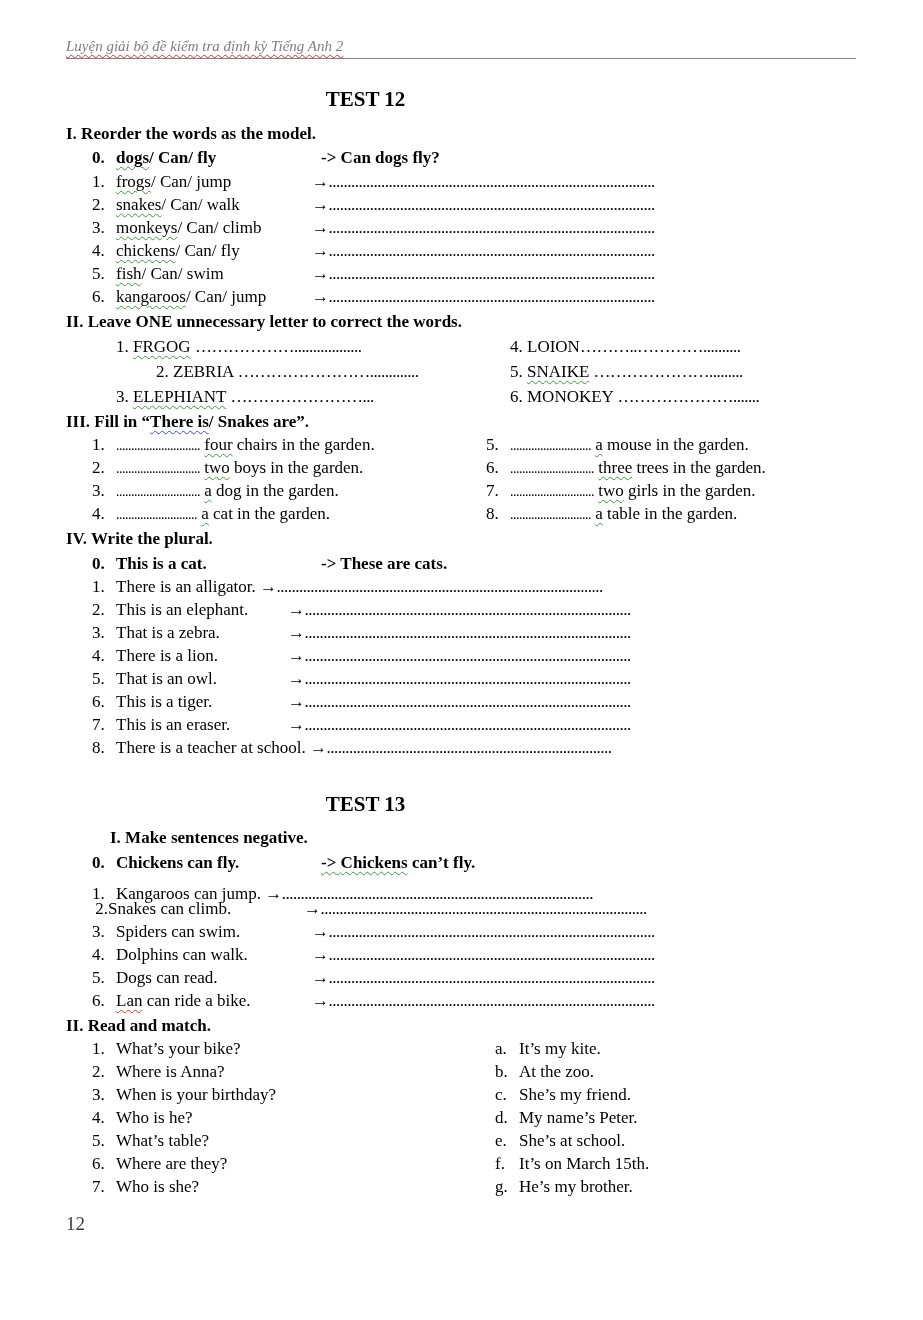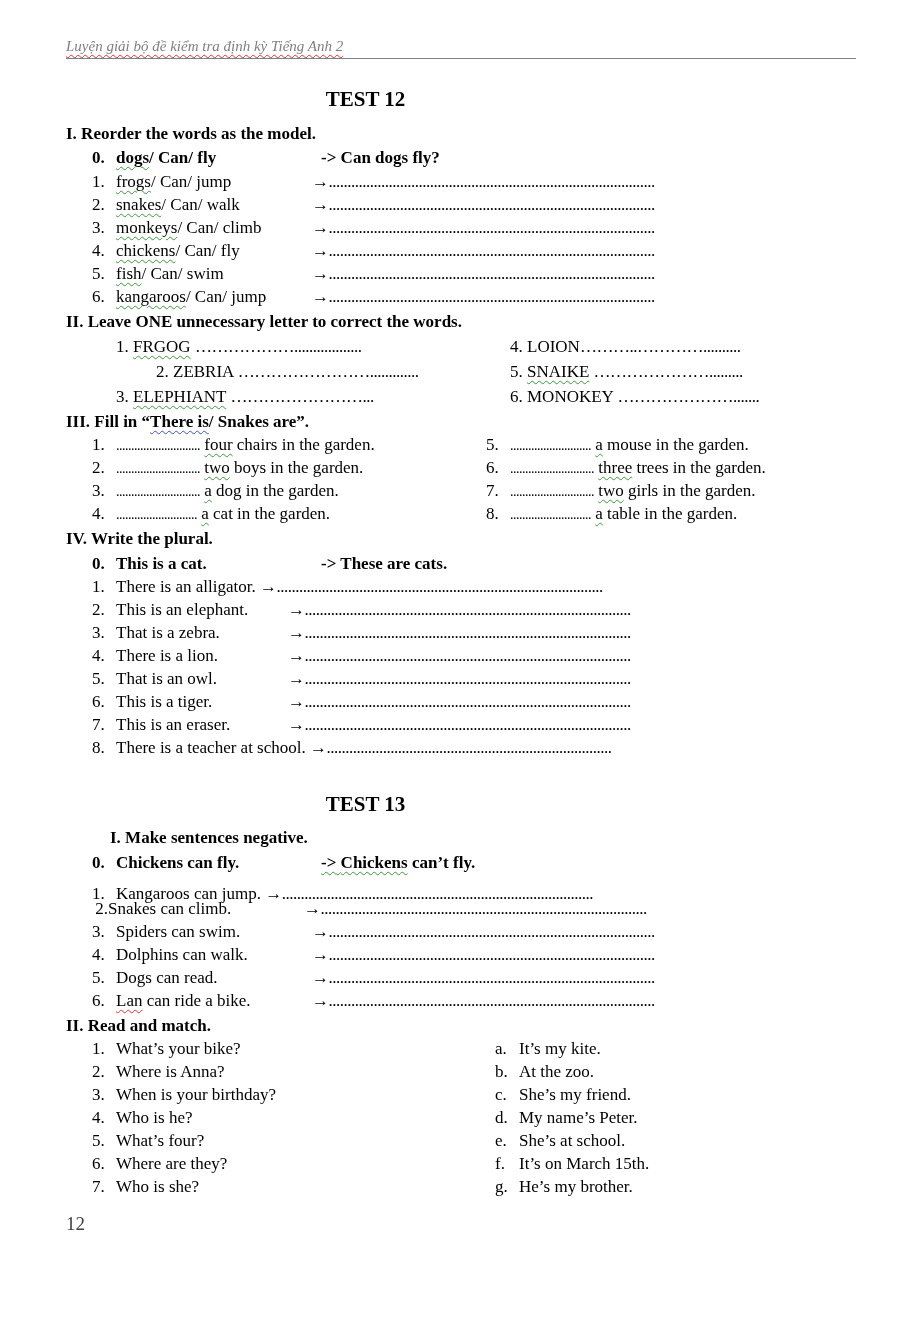--- a/index.html
+++ b/index.html
@@ -94,21 +94,21 @@
     <div class="line" style="left: 92px; top: 968px;"><span class="num">5.</span><span>Dogs can read.</span><span class="dots" style="position: absolute; left: 220px;">→.......................................................................................</span></div>
     <div class="line" style="left: 92px; top: 991px;"><span class="num">6.</span><span class="squig-red">Lan</span><span> can ride a bike.</span><span class="dots" style="position: absolute; left: 220px;">→.......................................................................................</span></div>
   </div>
 
 <div class="sec" style="top:1016px;">II. Read and match.</div>
 <div id="t13s2">
     <div class="line" style="left: 92px; top: 1039px;"><span class="num">1.</span><span>What’s your bike?</span></div>
     <div class="line" style="left: 92px; top: 1062px;"><span class="num">2.</span><span>Where is Anna?</span></div>
     <div class="line" style="left: 92px; top: 1085px;"><span class="num">3.</span><span>When is your birthday?</span></div>
     <div class="line" style="left: 92px; top: 1108px;"><span class="num">4.</span><span>Who is he?</span></div>
-    <div class="line" style="left: 92px; top: 1131px;"><span class="num">5.</span><span>What’s four?</span></div>
+    <div class="line" style="left: 92px; top: 1131px;"><span class="num">5.</span><span>What’s table?</span></div>
     <div class="line" style="left: 92px; top: 1154px;"><span class="num">6.</span><span>Where are they?</span></div>
     <div class="line" style="left: 92px; top: 1177px;"><span class="num">7.</span><span>Who is she?</span></div>
     <div class="line" style="left: 495px; top: 1039px;"><span class="num">a.</span><span>It’s my kite.</span></div>
     <div class="line" style="left: 495px; top: 1062px;"><span class="num">b.</span><span>At the zoo.</span></div>
     <div class="line" style="left: 495px; top: 1085px;"><span class="num">c.</span><span>She’s my friend.</span></div>
     <div class="line" style="left: 495px; top: 1108px;"><span class="num">d.</span><span>My name’s Peter.</span></div>
     <div class="line" style="left: 495px; top: 1131px;"><span class="num">e.</span><span>She’s at school.</span></div>
     <div class="line" style="left: 495px; top: 1154px;"><span class="num">f.</span><span>It’s on March 15th.</span></div>
     <div class="line" style="left: 495px; top: 1177px;"><span class="num">g.</span><span>He’s my brother.</span></div>
   </div>

